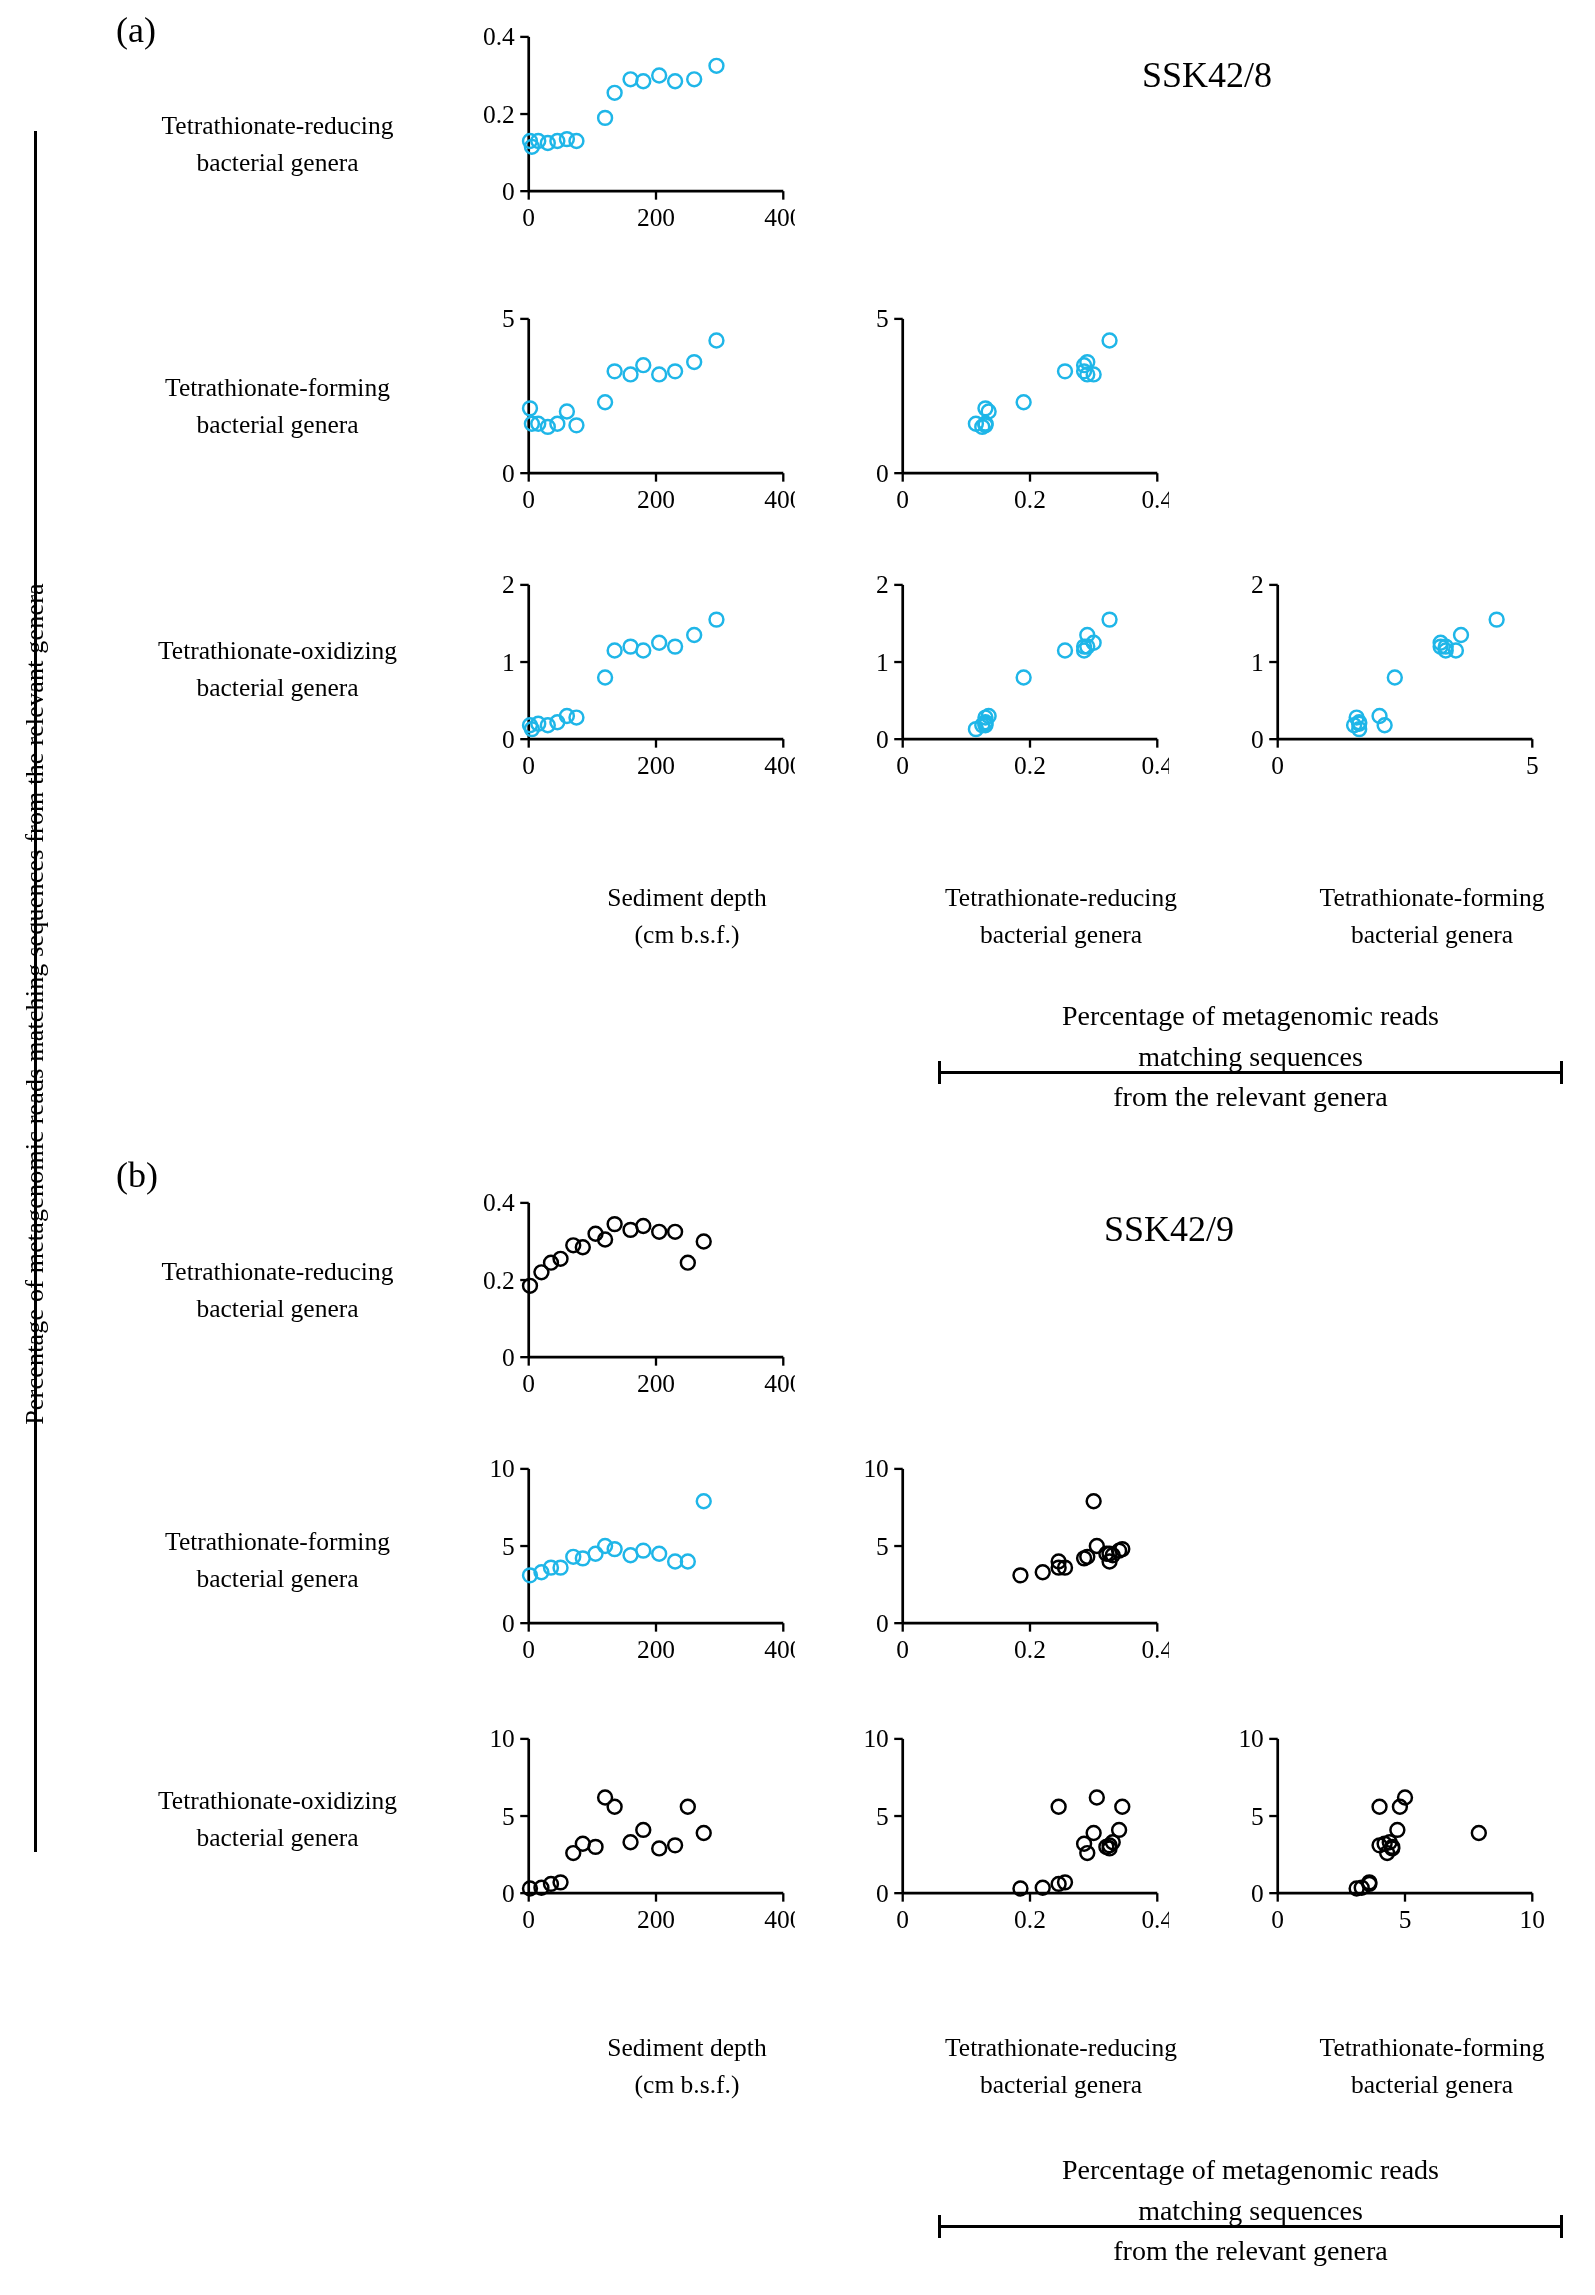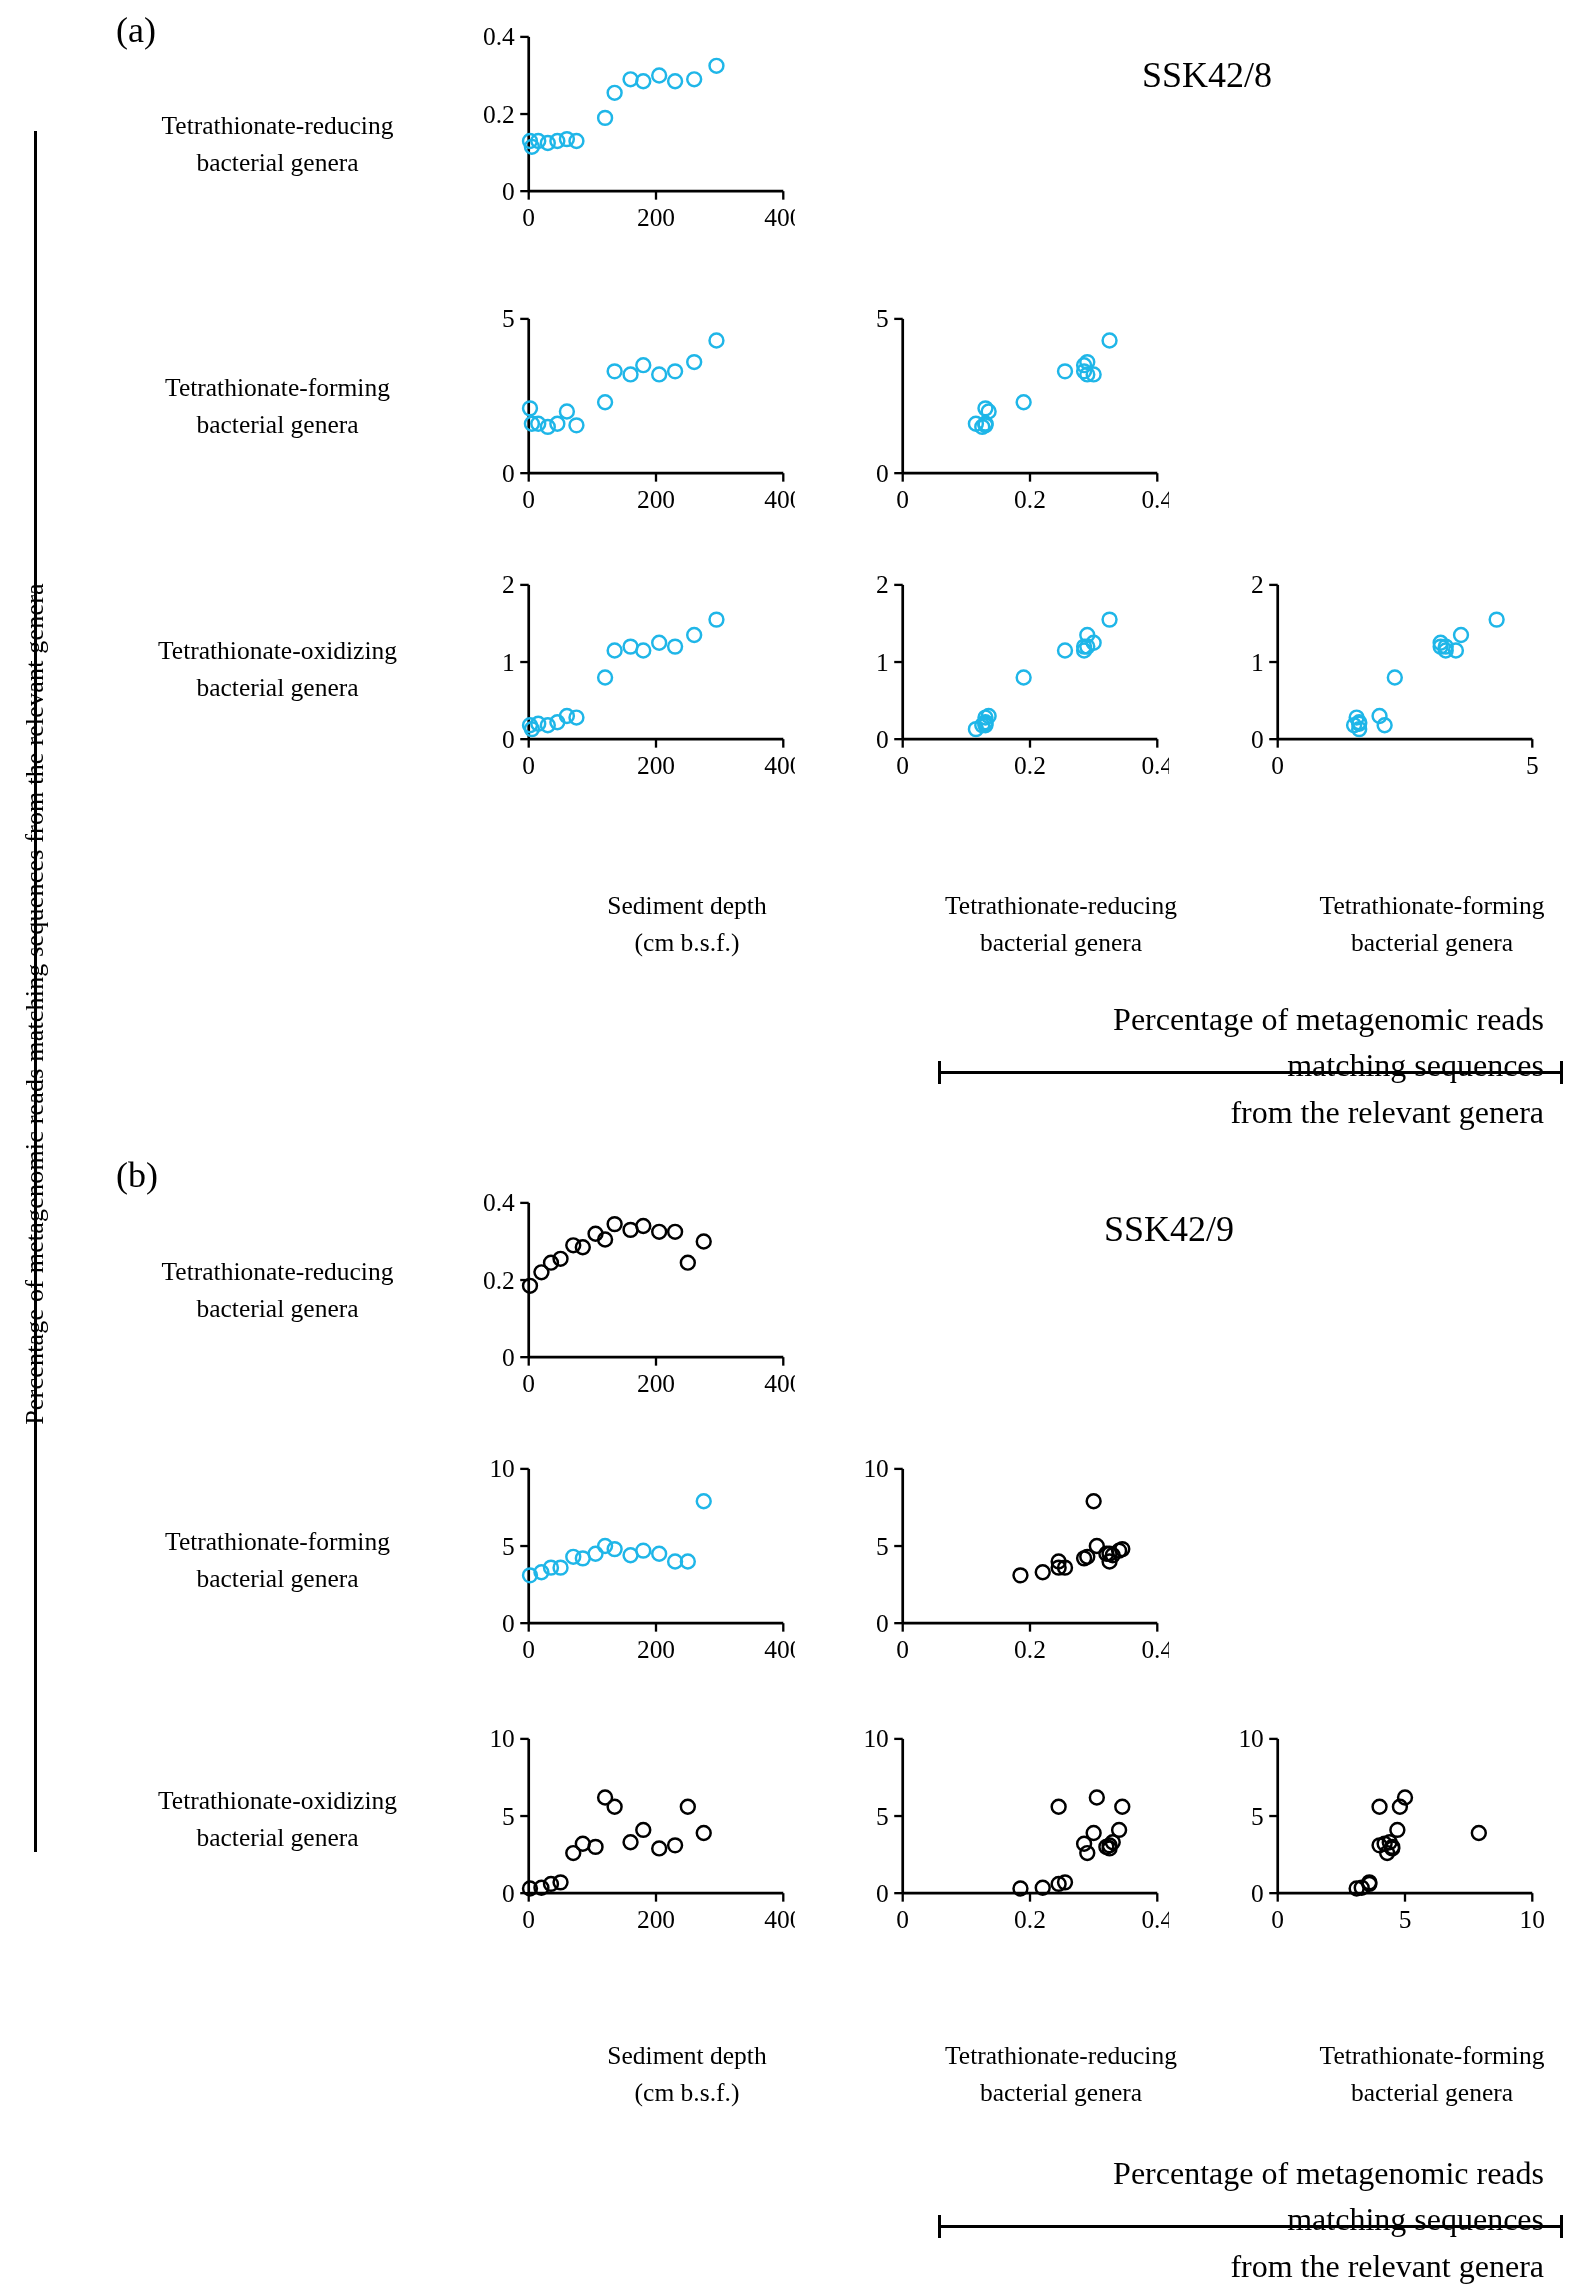--- a/index.html
+++ b/index.html
@@ -20,23 +20,23 @@
   }
 
   .panel-letter{position:absolute;font-size:36px;}
   .panel-title{position:absolute;font-size:36px;}
 
   .rowlabel{position:absolute;font-size:25.5px;text-align:center;line-height:1.45;}
 
   .plot{position:absolute;}
   .plot svg{display:block;}
 
-  .axlabel{position:absolute;font-size:25.5px;text-align:center;line-height:1.45;width:340px;margin-top:8px;}
-
-  .grouplabel{position:absolute;font-size:32px;text-align:right;line-height:1.45;width:587px;}
+  .axlabel{position:absolute;font-size:25.5px;text-align:center;line-height:1.45;width:340px;}
+
+  .grouplabel{position:absolute;font-size:28px;text-align:center;line-height:1.45;width:587px;}
   .grouprule{position:absolute;height:3.1px;background:#000;}
   .grouprule::before,.grouprule::after{
     content:"";position:absolute;top:-10px;width:3.1px;height:23px;background:#000;
   }
   .grouprule::before{left:0;}
   .grouprule::after{right:0;}
 </style>
 </head>
 <body>
 

